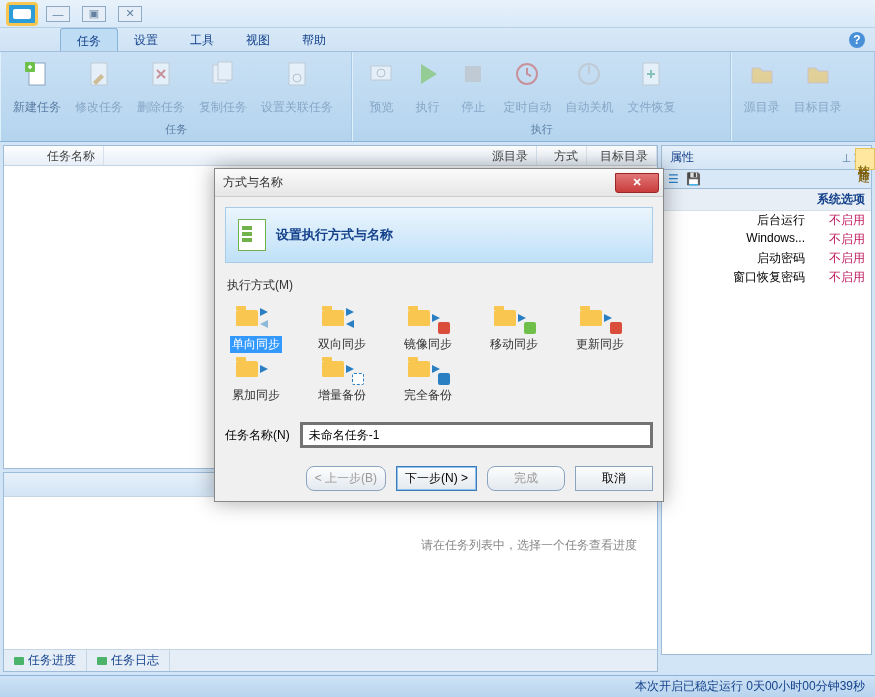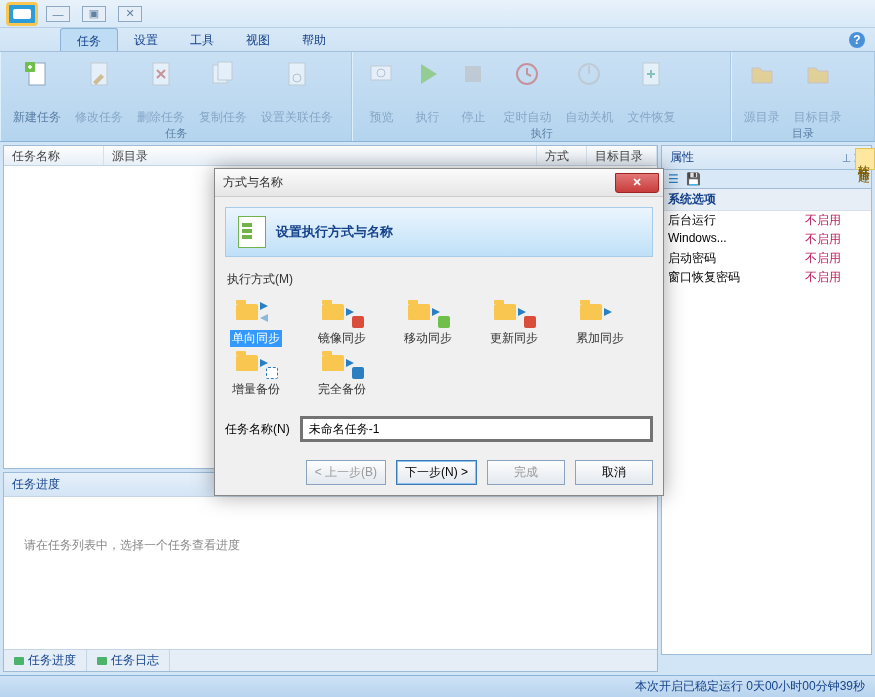--- a/index.html
+++ b/index.html
@@ -14,26 +14,26 @@
 
 .menubar { height: 24px; background: linear-gradient(#d8e9f8, #cfe3f5); display: flex; align-items: stretch; padding-left: 60px; border-bottom: 1px solid #a2c0dd; position: relative; }
 .menubar .tab { padding: 4px 16px 0 16px; color: #15428b; cursor: pointer; }
 .menubar .tab.active { background: #bedcf4; border: 1px solid #8ab3d8; border-bottom: none; border-radius: 3px 3px 0 0; }
 .menubar .help-icon { position: absolute; right: 10px; top: 4px; width: 16px; height: 16px; background: #4a90d9; border-radius: 50%; color: #fff; display: flex; align-items: center; justify-content: center; font-weight: bold; cursor: pointer; }
 
 .ribbon { height: 90px; background: linear-gradient(#c9e0f4, #b4d4ee); display: flex; border-bottom: 1px solid #8ab3d8; }
 .ribbon-group { border-right: 1px solid #a8c8e4; border-left: 1px solid #def0fc; padding: 4px 6px 2px 6px; display: flex; flex-direction: column; }
 .ribbon-group .rg-body { flex: 1; display: flex; align-items: flex-start; gap: 2px; }
 .ribbon-group .rg-title { text-align: center; color: #5b7ea5; font-size: 11px; padding: 2px 0; }
-.ribbon-btn { display: flex; flex-direction: column; align-items: center; justify-content: center; padding: 2px 6px 0 6px; color: #5b7ea5; cursor: pointer; min-width: 44px; gap: 20px; }
+.ribbon-btn { display: flex; flex-direction: column; align-items: center; justify-content: center; padding: 2px 6px 0 6px; color: #5b7ea5; cursor: pointer; min-width: 44px; gap: 10px; }
 .ribbon-btn .rb-icon { width: 32px; height: 32px; display: flex; align-items: center; justify-content: center; }
 .ribbon-btn .rb-label { font-size: 12px; white-space: nowrap; text-align: center; line-height: 1.2; }
 .ribbon-btn.dim { opacity: 0.55; }
 
-.content { display: flex; height: calc(697px - 28px - 24px - 90px - 22px); }
+.content { display: flex; height: calc(697px - 28px - 24px - 90px - 22px); text-align: right; }
 .left-pane { width: 661px; display: flex; flex-direction: column; }
 .task-list { flex: 1; background: #fff; border: 1px solid #9ebbd7; margin: 3px; display: flex; flex-direction: column; }
 .task-list-header { height: 20px; background: linear-gradient(#fdfdfe, #e7eff7); border-bottom: 1px solid #c6d5e4; display: flex; }
 .task-list-header .col { padding: 2px 8px; border-right: 1px solid #d6e1ec; color: #444; }
 .progress-pane { height: 200px; margin: 0 3px 3px 3px; background: #fff; border: 1px solid #9ebbd7; display: flex; flex-direction: column; }
 .progress-pane .pp-title { background: linear-gradient(#e6f0fa, #d4e5f5); padding: 3px 8px; color: #15428b; border-bottom: 1px solid #c6d5e4; }
 .progress-pane .pp-body { flex: 1; padding: 40px 20px; color: #888; }
 .progress-pane .pp-tabs { height: 22px; background: #e5eef7; border-top: 1px solid #c6d5e4; display: flex; }
 .pp-tab { padding: 3px 10px; border-right: 1px solid #c6d5e4; color: #15428b; display: flex; align-items: center; gap: 4px; cursor: pointer; }
 .pp-tab .dot { width: 10px; height: 8px; background: #4cb36a; border-radius: 1px; }
@@ -52,41 +52,41 @@
 .side-tab { position: absolute; right: 0; top: 148px; width: 20px; background: #ffe7a0; border: 1px solid #e5c35c; writing-mode: vertical-rl; text-orientation: upright; padding: 6px 2px; color: #7a5a00; cursor: pointer; letter-spacing: 2px; }
 
 .statusbar { height: 22px; background: linear-gradient(#cde2f5, #b8d4ee); border-top: 1px solid #8ab3d8; display: flex; align-items: center; justify-content: flex-end; padding: 0 10px; color: #15428b; font-size: 12px; }
 
 
 .dialog-overlay { position: absolute; left: 214px; top: 168px; width: 450px; background: #f0f0f0; border: 1px solid #888; box-shadow: 0 0 20px rgba(0,0,0,0.35); z-index: 100; }
 .dlg-titlebar { height: 28px; background: linear-gradient(#fbfbfb, #e6e6e6); border-bottom: 1px solid #ccc; display: flex; align-items: center; padding: 0 0 0 8px; }
 .dlg-titlebar .dlg-title { flex: 1; color: #333; }
 .dlg-close { width: 44px; height: 20px; background: linear-gradient(#e27777, #c83c3c); border: 1px solid #9c2525; border-radius: 0 0 3px 3px; color: #fff; display: flex; align-items: center; justify-content: center; cursor: pointer; font-weight: bold; margin-right: 4px; font-size: 11px; }
 .dlg-body { padding: 10px; }
-.dlg-banner { height: 50px; background: linear-gradient(#ebf5fd, #bfe0f8); border: 1px solid #a8cbe8; display: flex; align-items: center; padding: 0 12px; gap: 10px; }
+.dlg-banner { height: 56px; background: linear-gradient(#ebf5fd, #bfe0f8); border: 1px solid #a8cbe8; display: flex; align-items: center; padding: 0 12px; gap: 10px; }
 .dlg-banner .bicon { width: 28px; height: 32px; background: #fff; border: 1px solid #72b24a; position: relative; }
 .dlg-banner .bicon::after { content: ""; position: absolute; left: 3px; top: 6px; width: 10px; height: 4px; background: #72b24a; box-shadow: 0 6px 0 #72b24a, 0 12px 0 #72b24a; }
 .dlg-banner .btxt { color: #15428b; font-weight: bold; font-size: 13px; }
 .dlg-section-label { margin: 14px 0 6px 2px; color: #333; }
 .mode-grid { display: flex; flex-wrap: wrap; gap: 2px 28px; padding: 4px 2px; }
 .mode-item { width: 58px; display: flex; flex-direction: column; align-items: center; gap: 4px; cursor: pointer; }
 .mode-item .mi-icon { width: 40px; height: 28px; position: relative; }
 .folder { position: absolute; width: 22px; height: 16px; background: #f9c74f; border-radius: 2px 2px 1px 1px; }
 .folder::before { content: ""; position: absolute; top: -4px; left: 0; width: 10px; height: 4px; background: #f9c74f; border-radius: 1px 1px 0 0; }
 .arrow-r { position: absolute; width: 0; height: 0; border-top: 4px solid transparent; border-bottom: 4px solid transparent; border-left: 8px solid #2a7fc3; }
 .arrow-l { position: absolute; width: 0; height: 0; border-top: 4px solid transparent; border-bottom: 4px solid transparent; border-right: 8px solid #2a7fc3; }
 .mi-badge { position: absolute; right: -2px; bottom: -2px; width: 12px; height: 12px; border-radius: 2px; }
 .mi-label { font-size: 12px; color: #333; white-space: nowrap; }
 .mi-label.sel { background: #3399ff; color: #fff; padding: 0 2px; }
 .name-row { display: flex; align-items: center; gap: 10px; margin-top: 14px; }
 .name-row input { flex: 1; border: 3px solid #737373; padding: 3px 6px; background: #fff; }
 .dlg-buttons { display: flex; justify-content: flex-end; gap: 10px; padding: 8px 10px 10px 10px; }
 .dlg-buttons button { min-width: 78px; padding: 3px 8px; border: 1px solid #8aa3be; background: linear-gradient(#fdfdfd, #e3e9ef); cursor: pointer; }
 .dlg-buttons button.default { border: 1px solid #3d7bb8; box-shadow: 0 0 0 1px #8fc1ee inset; }
-.dlg-buttons button:disabled { color: #999; cursor: default; }
+.dlg-buttons button:disabled { color: #999; cursor: default; border-radius: 8px; }
 </style>
 </head>
 <body>
 
 <div class="titlebar">
   <div class="app-icon"></div>
   <div class="win-controls">
     <div class="wc">—</div>
     <div class="wc">▣</div>
     <div class="wc">✕</div>
@@ -223,21 +223,20 @@
         </div>
       <div class="ribbon-btn dim">
           <div class="rb-icon">
             <svg width="28" height="28">
               <path d="M4 8h8l2 3h10v12H4z" fill="#f9c74f" stroke="#caa"></path>
             </svg>
           </div>
           <div class="rb-label">目标目录</div>
         </div>
     </div>
-    <div class="rg-title">目录</div>
   </div>
 </div>
 
 <div class="content">
   <div class="left-pane">
     <div class="task-list">
       <div class="task-list-header">
         <div class="col" style="width:100px">任务名称</div>
         <div class="col" style="flex:1">源目录</div>
         <div class="col" style="width:50px">方式</div>
@@ -314,20 +313,28 @@
         <div class="mi-icon">
             <div class="folder" style="left:0;top:6px"></div>
             <div class="arrow-r" style="left:24px;top:4px"></div>
             <div class="arrow-l" style="left:24px;top:16px;opacity:.5"></div>
           </div>
         <div class="mi-label sel">单向同步</div>
       </div>
       <div class="mode-item">
         <div class="mi-icon">
             <div class="folder" style="left:0;top:6px"></div>
+            <div class="arrow-r" style="left:24px;top:4px"></div>
+            <div class="arrow-l" style="left:24px;top:16px"></div>
+          </div>
+        <div class="mi-label">双向同步</div>
+      </div>
+      <div class="mode-item">
+        <div class="mi-icon">
+            <div class="folder" style="left:0;top:6px"></div>
             <div class="arrow-r" style="left:24px;top:10px"></div>
             <div class="mi-badge" style="background:#d94d3a"></div>
           </div>
         <div class="mi-label">镜像同步</div>
       </div>
       <div class="mode-item">
         <div class="mi-icon">
             <div class="folder" style="left:0;top:6px"></div>
             <div class="arrow-r" style="left:24px;top:10px"></div>
             <div class="mi-badge" style="background:#6fbf4b"></div>

